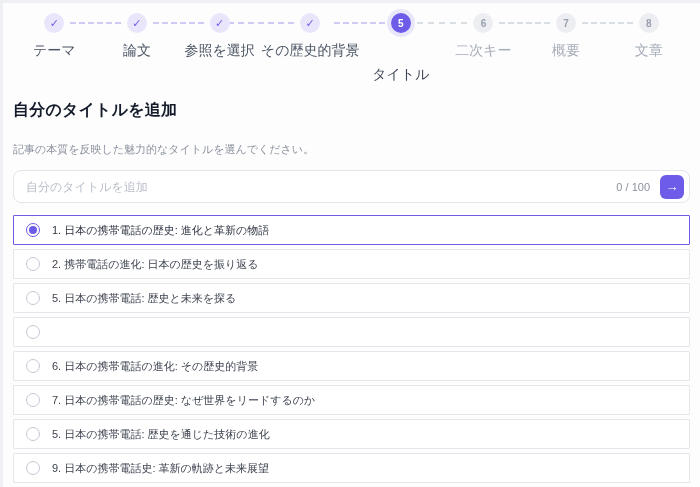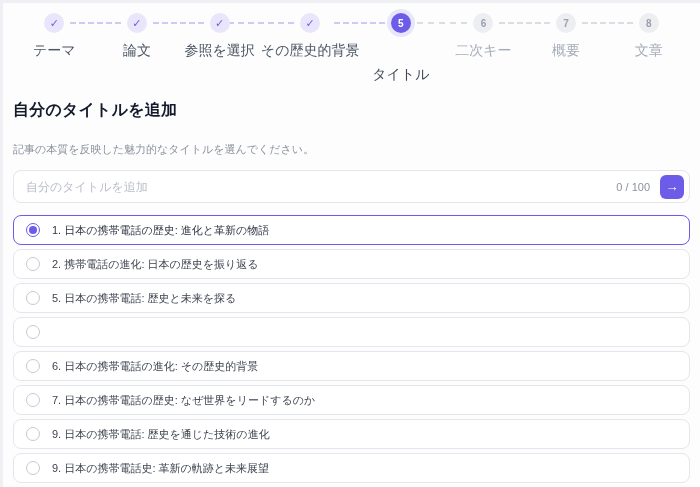--- a/index.html
+++ b/index.html
@@ -109,21 +109,21 @@
 
   
   .options { display: flex; flex-direction: column; gap: 4px; }
   .option {
     display: flex;
     align-items: center;
     gap: 12px;
     height: 30px;
     flex: none;
     border: 1px solid #e3e6eb;
-    border-radius: 8px;
+    border-radius: 1px;
     background: #fff;
     padding: 0 12px;
     cursor: pointer;
   }
   .option.selected { border-color: #6d5ce8; }
   .radio {
     width: 14px; height: 14px;
     flex: none;
     border-radius: 50%;
     border: 1px solid #c4c9d3;
@@ -211,21 +211,21 @@
     <div class="option">
       <span class="radio"></span>
       <span class="option-label">6. 日本の携帯電話の進化: その歴史的背景</span>
     </div>
     <div class="option">
       <span class="radio"></span>
       <span class="option-label">7. 日本の携帯電話の歴史: なぜ世界をリードするのか</span>
     </div>
     <div class="option">
       <span class="radio"></span>
-      <span class="option-label">9. 日本の携帯電話: 歴史を通じた技術の進化</span>
+      <span class="option-label">5. 日本の携帯電話: 歴史を通じた技術の進化</span>
     </div>
     <div class="option">
       <span class="radio"></span>
       <span class="option-label">9. 日本の携帯電話史: 革新の軌跡と未来展望</span>
     </div>
 
     <div class="option">
       
     </div>
   </div>

